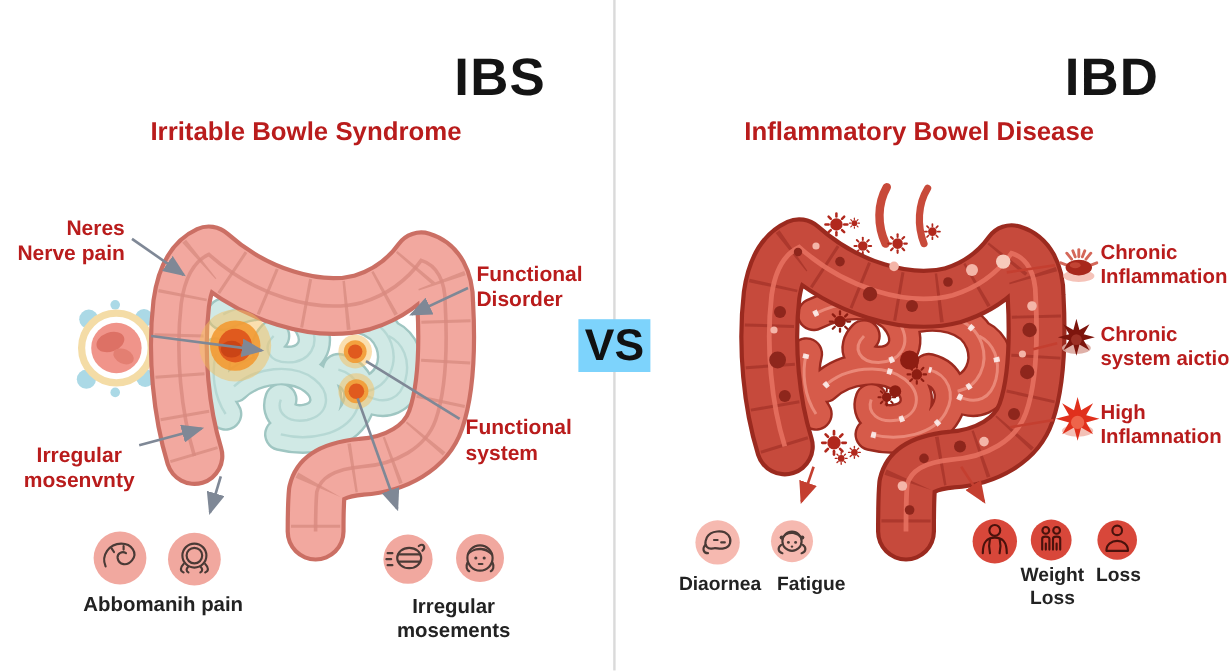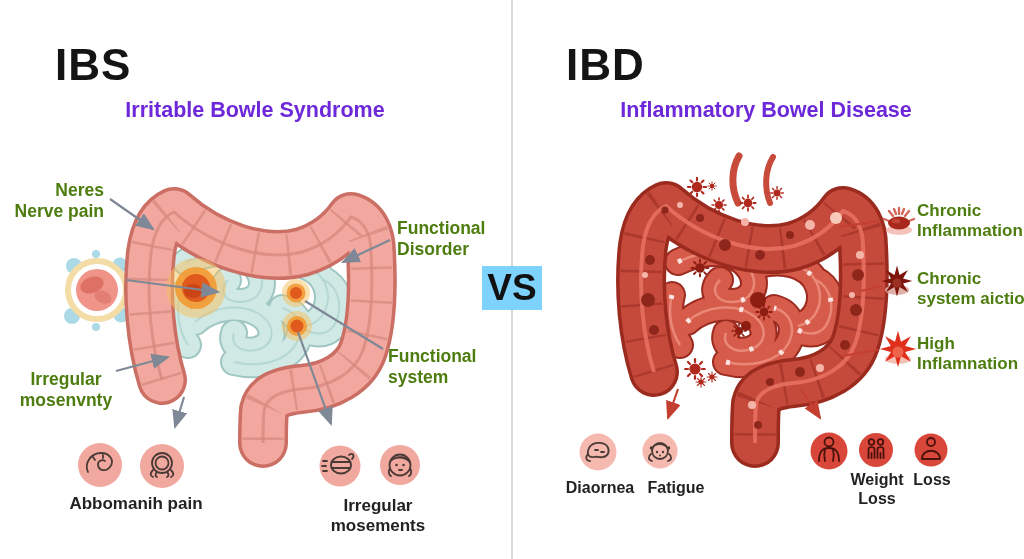--- a/index.html
+++ b/index.html
@@ -1,23 +1,23 @@
 <!DOCTYPE html>
 <html><head>
 <meta charset="utf-8">
 <style>
   html,body{margin:0;padding:0;background:#fff;}
   .stage{position:relative;width:1024px;height:559px;background:#ffffff;overflow:hidden;
          font-family:"Liberation Sans",sans-serif;color:#1f1f1f;}
   .abs{position:absolute;}
   .divider{position:absolute;left:511px;top:0;width:2px;height:559px;background:#dadada;}
-  .acronym{font-size:44px;font-weight:800;letter-spacing:1px;text-align:left;color:#141414;line-height:46px;}
-  .subtitle{font-size:21.5px;font-weight:700;text-align:center;color:#6d28d9;}
+  .acronym{font-size:44px;font-weight:800;letter-spacing:1px;text-align:right;color:#141414;line-height:46px;}
+  .subtitle{font-size:21.5px;font-weight:700;text-align:center;color:#b91c1c;}
   .vs{font-size:37px;font-weight:800;text-align:center;background:#7dd3fc;line-height:44px;color:#111;}
-  .callout{font-size:17.5px;font-weight:600;line-height:21px;color:#4d7c0f;}
+  .callout{font-size:17.5px;font-weight:600;line-height:21px;color:#b91c1c;}
   .callout.r{font-size:17px;line-height:19.5px;white-space:nowrap;}
   .sym-label{font-size:17px;font-weight:600;text-align:center;color:#222;}
   .sym-label.small{font-size:16px;line-height:19px;}
   .ta-r{text-align:right;} .ta-c{text-align:center;margin-top:14px;}
   svg.art{position:absolute;left:0;top:0;}
   .lineart{fill:none;stroke:#4a3a36;stroke-width:1.8;stroke-linecap:round;stroke-linejoin:round;}
   .lineart-red{fill:none;stroke:#4a120c;stroke-width:1.8;stroke-linecap:round;stroke-linejoin:round;}
   .arrow{stroke:#7f8896;stroke-width:2.2;fill:none;}
   .arrow-red{stroke:#c43f30;stroke-width:2.2;fill:none;}
 </style>

